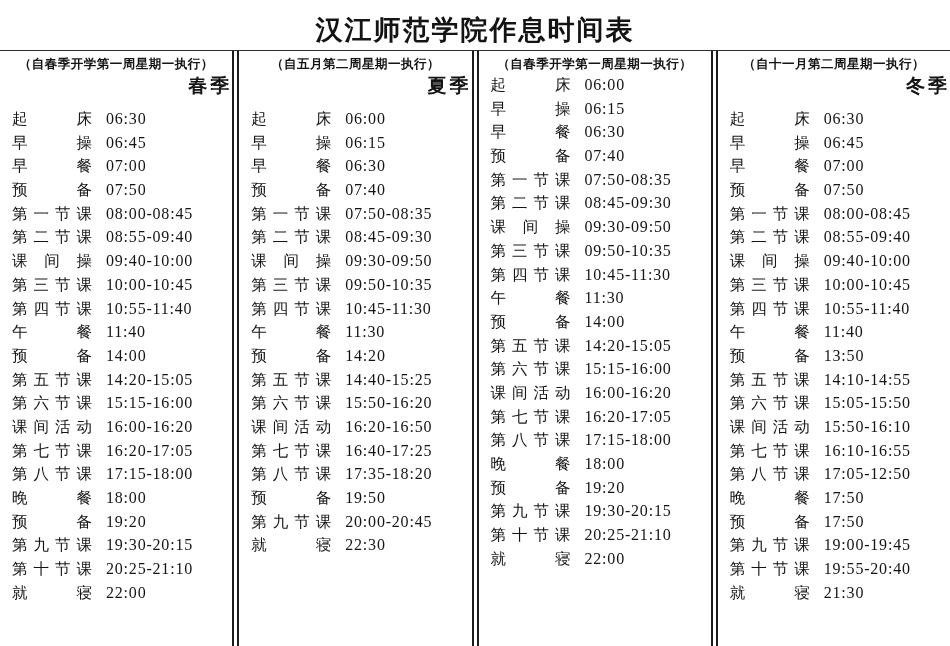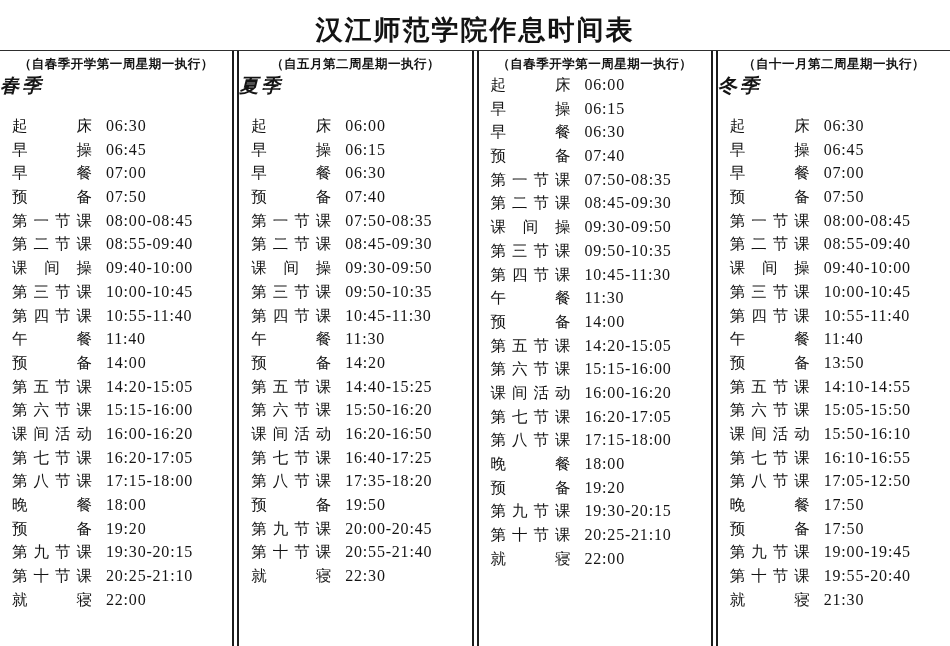--- a/index.html
+++ b/index.html
@@ -40,27 +40,26 @@
   }
   .season-note {
     text-align: center;
     font-weight: bold;
     font-size: 12.5px;
     letter-spacing: 0.5px;
     line-height: 17px;
     white-space: nowrap;
   }
   .season-title {
-    text-align: left;
+    text-align: right;
     font-weight: bold;
     font-size: 19px;
     letter-spacing: 3px;
     line-height: 26px;
-    margin-bottom: 15px;
-    font-style: italic;
+    margin-bottom: 8px;
   }
   .rows {
     padding-left: 12px;
   }
   .schedule-row {
     height: 23.7px;
     line-height: 23.7px;
     white-space: nowrap;
   }
   .row-label {
@@ -283,24 +282,20 @@
   <div class="schedule-row">
     <span class="row-label">预备</span>
     <span class="row-time">19:50</span>
   </div>
 
   <div class="schedule-row">
     <span class="row-label">第九节课</span>
     <span class="row-time">20:00-20:45</span>
   </div>
 
-  <div class="schedule-row">
-    <span class="row-label">第十节课</span>
-    <span class="row-time">20:55-21:40</span>
-  </div>
 
   <div class="schedule-row">
     <span class="row-label">就寝</span>
     <span class="row-time">22:30</span>
   </div>
 </div>
   </div>
 
   <div class="season-col">
     <div class="season-note">（自春季开学第一周星期一执行）</div>

